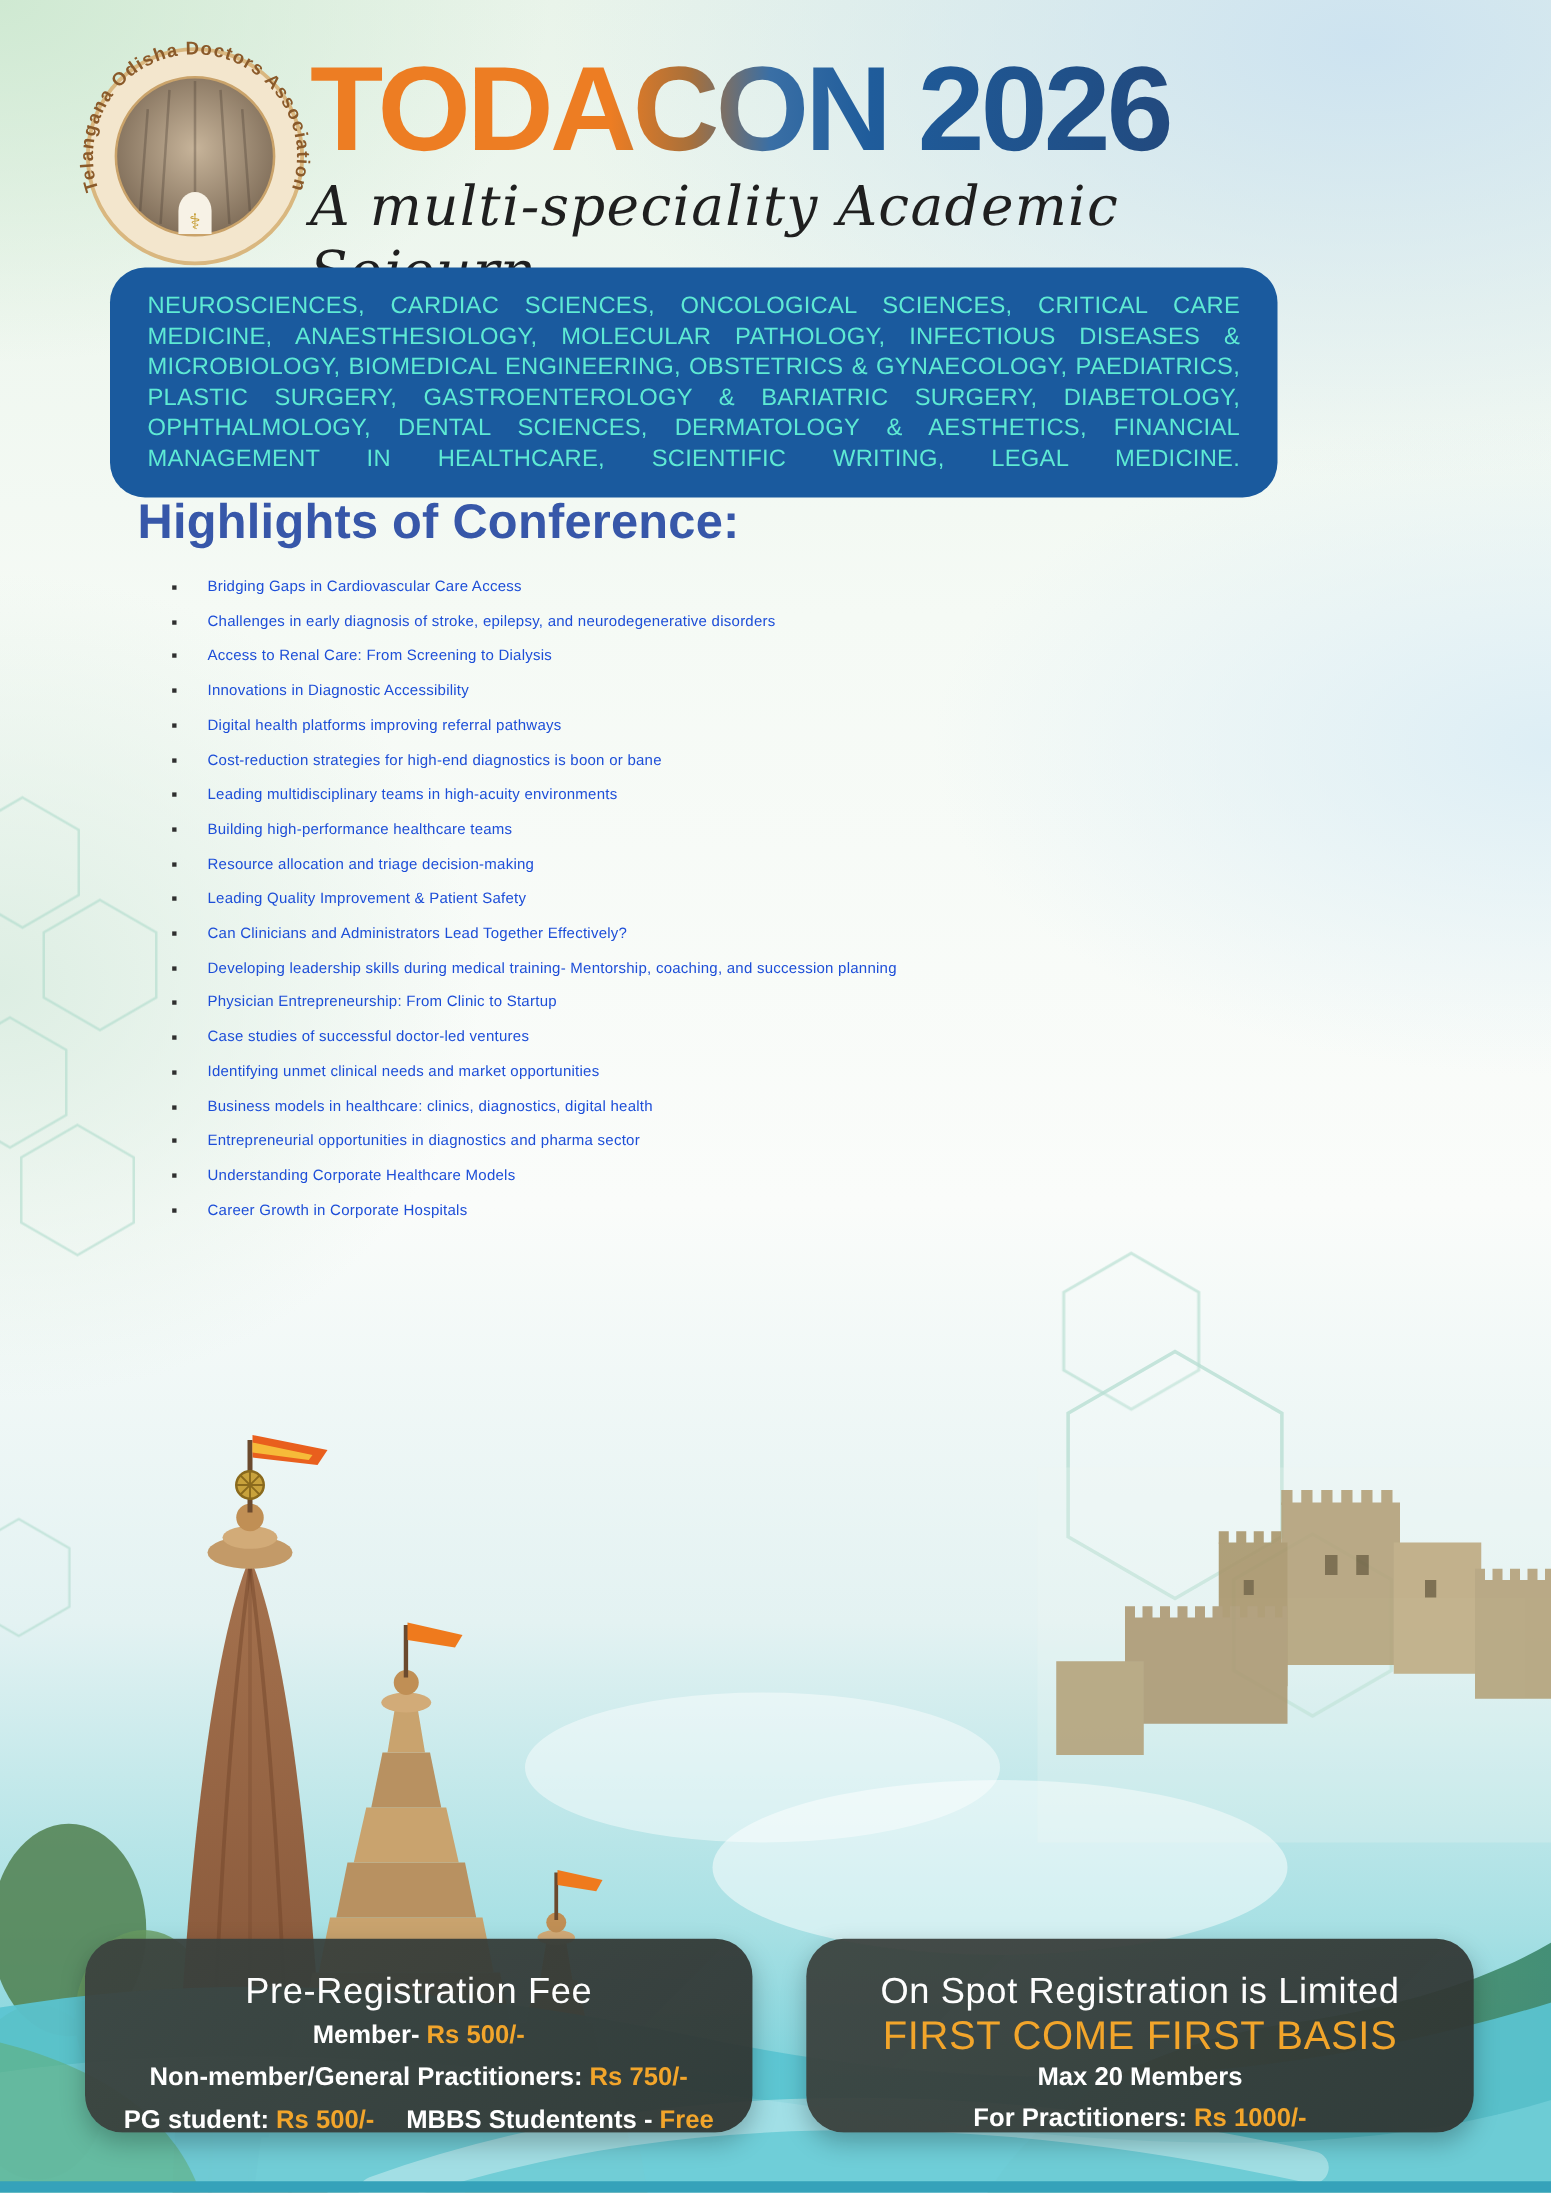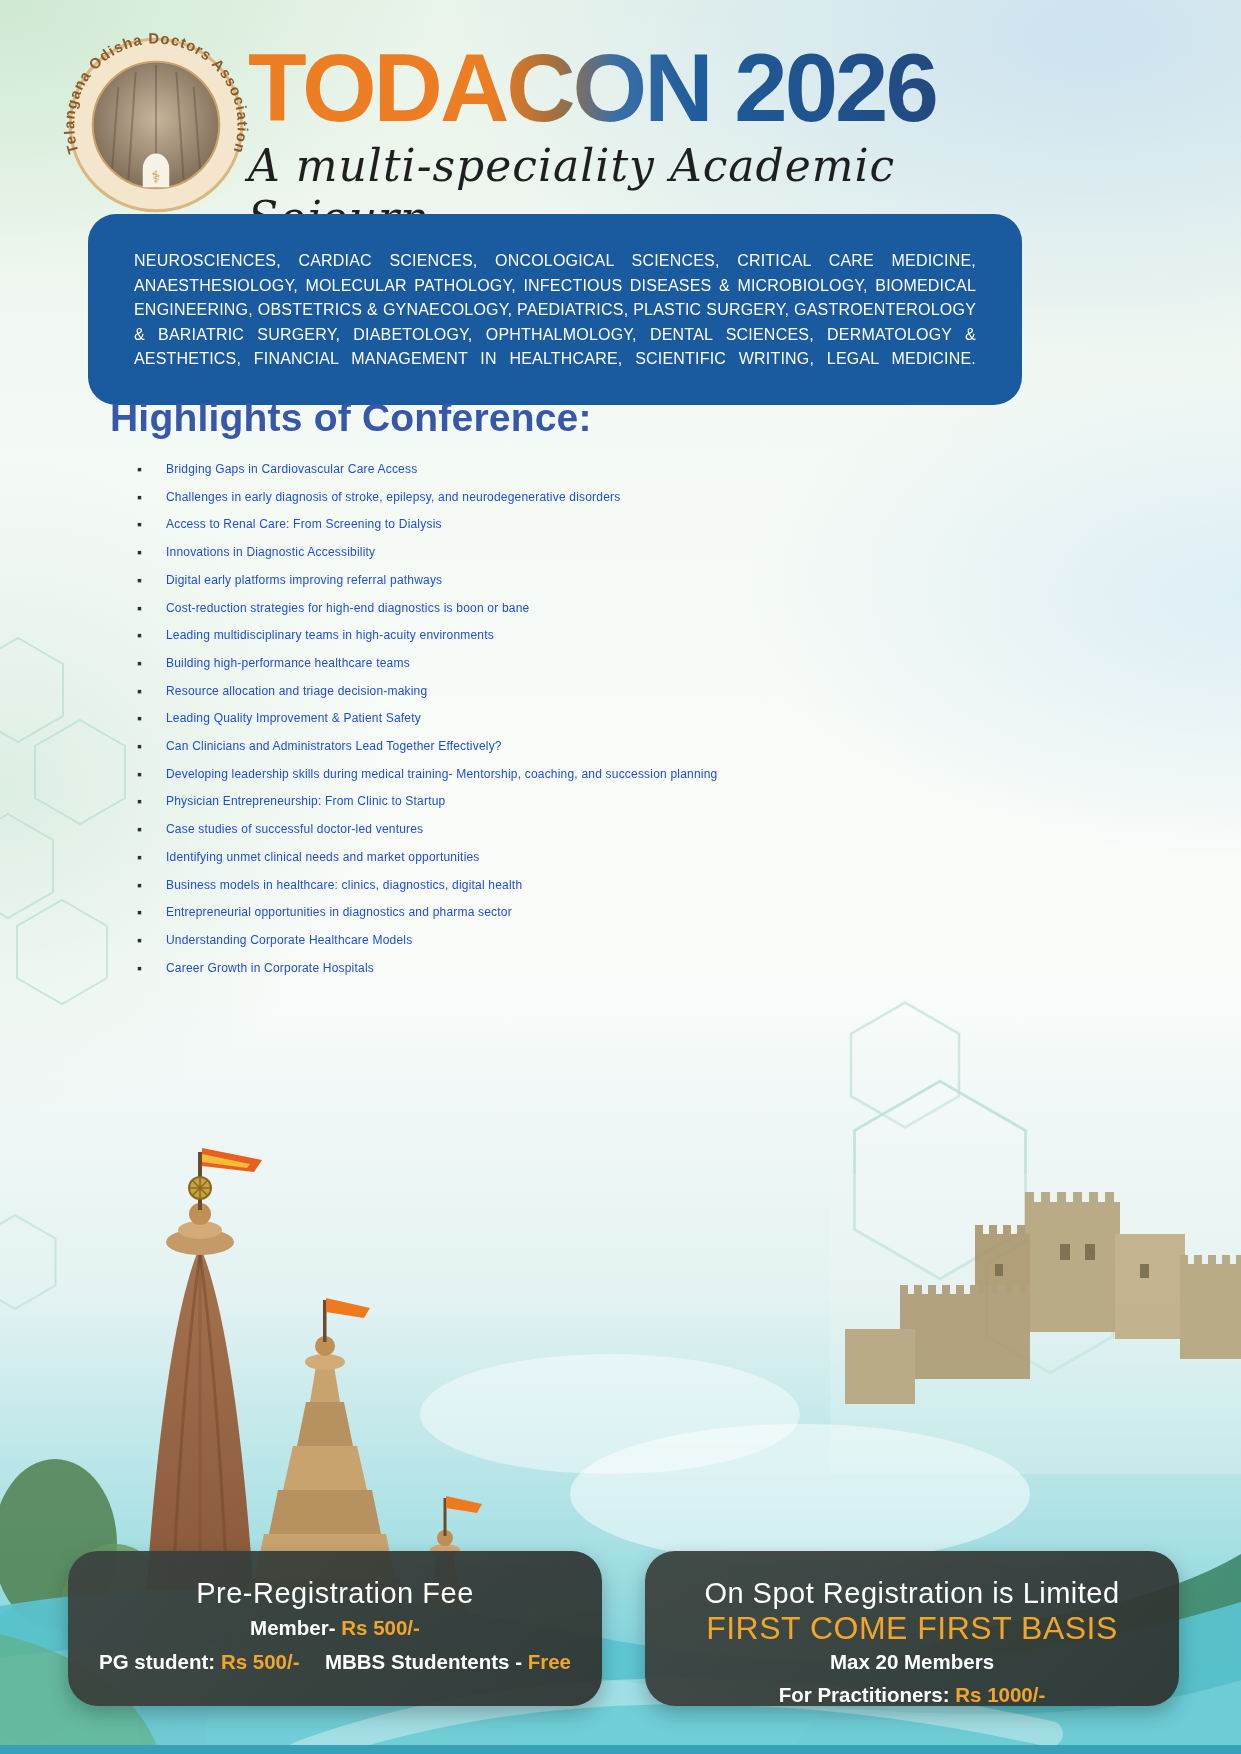--- a/index.html
+++ b/index.html
@@ -23,21 +23,21 @@
       background:linear-gradient(90deg,#ed7d23 0%,#ed7d23 30%,#a9703a 38%,#3a6fa5 46%,
                  #1f5c9b 56%,#204f87 78%,#27406e 100%);
       -webkit-background-clip:text;background-clip:text;color:transparent;
       text-shadow:none;}
   .subtitle{margin-top:2px;font-family:"DejaVu Serif",serif;font-style:italic;
       font-size:44px;line-height:52px;color:#1f1f1f;letter-spacing:1px;}
 
   
   .banner{position:absolute;left:88px;top:214px;width:934px;box-sizing:border-box;
       background:var(--banner-blue,#1a5a9e);border-radius:28px;padding:19px 30px 17px 30px;z-index:4;}
-  .banner p{margin:16px;color:#ffffff;font-size:16px;line-height:24.6px;letter-spacing:.2px;
+  .banner p{margin:0;color:#5eead4;font-size:19px;line-height:24.6px;letter-spacing:.2px;
       text-align:justify;text-align-last:justify;}
 
   
   .highlights{position:absolute;left:110px;top:396px;width:900px;z-index:4;}
   .highlights h2{margin:0 0 16px 0;font-size:39px;line-height:44px;font-weight:bold;
       color:var(--heading-blue,#3757a9);letter-spacing:.2px;}
   .highlights ul{margin:0;padding:0 0 0 27px;list-style:none;max-width:820px;}
   .highlights li{position:relative;padding-left:29px;font-size:12px;line-height:27.7px;
       color:#1d4ed8;letter-spacing:.2px;}
   .highlights li::before{content:"▪";position:absolute;left:0;top:0;font-size:14px;color:#2f2f2f;}
@@ -209,21 +209,21 @@
     <p>NEUROSCIENCES, CARDIAC SCIENCES, ONCOLOGICAL SCIENCES, CRITICAL CARE MEDICINE, ANAESTHESIOLOGY, MOLECULAR PATHOLOGY, INFECTIOUS DISEASES &amp; MICROBIOLOGY, BIOMEDICAL ENGINEERING, OBSTETRICS &amp; GYNAECOLOGY, PAEDIATRICS, PLASTIC SURGERY, GASTROENTEROLOGY &amp; BARIATRIC SURGERY, DIABETOLOGY, OPHTHALMOLOGY, DENTAL SCIENCES, DERMATOLOGY &amp; AESTHETICS, FINANCIAL MANAGEMENT IN HEALTHCARE, SCIENTIFIC WRITING, LEGAL MEDICINE.</p>
   </section>
 
   <section class="highlights">
     <h2>Highlights of Conference:</h2>
     <ul>
       <li>Bridging Gaps in Cardiovascular Care Access</li>
       <li>Challenges in early diagnosis of stroke, epilepsy, and neurodegenerative disorders</li>
       <li>Access to Renal Care: From Screening to Dialysis</li>
       <li>Innovations in Diagnostic Accessibility</li>
-      <li>Digital early platforms improving referral pathways</li>
+      <li>Digital health platforms improving referral pathways</li>
       <li>Cost-reduction strategies for high-end diagnostics is boon or bane</li>
       <li>Leading multidisciplinary teams in high-acuity environments</li>
       <li>Building high-performance healthcare teams</li>
       <li>Resource allocation and triage decision-making</li>
       <li>Leading Quality Improvement &amp; Patient Safety</li>
       <li>Can Clinicians and Administrators Lead Together Effectively?</li>
       <li>Developing leadership skills during medical training- Mentorship, coaching, and succession planning</li>
       <li>Physician Entrepreneurship: From Clinic to Startup</li>
       <li>Case studies of successful doctor-led ventures</li>
       <li>Identifying unmet clinical needs and market opportunities</li>
@@ -234,20 +234,24 @@
     </ul>
   </section>
 
   <div class="box pre">
     <div class="box-title">Pre-Registration Fee</div>
     <div class="fee-line">
       <span>Member-</span>
       <span class="orange">Rs 500/-</span>
     </div>
     <div class="fee-line">
+      <span>Non-member/General Practitioners:</span>
+      <span class="orange">Rs 750/-</span>
+    </div>
+    <div class="fee-line">
       <span>PG student:</span>
       <span class="orange">Rs 500/-</span>
       <span class="gap"></span>
       <span>MBBS Studentents -</span>
       <span class="orange">Free</span>
     </div>
   </div>
 
   <div class="box onspot">
     <div class="box-title">On Spot Registration is Limited</div>

